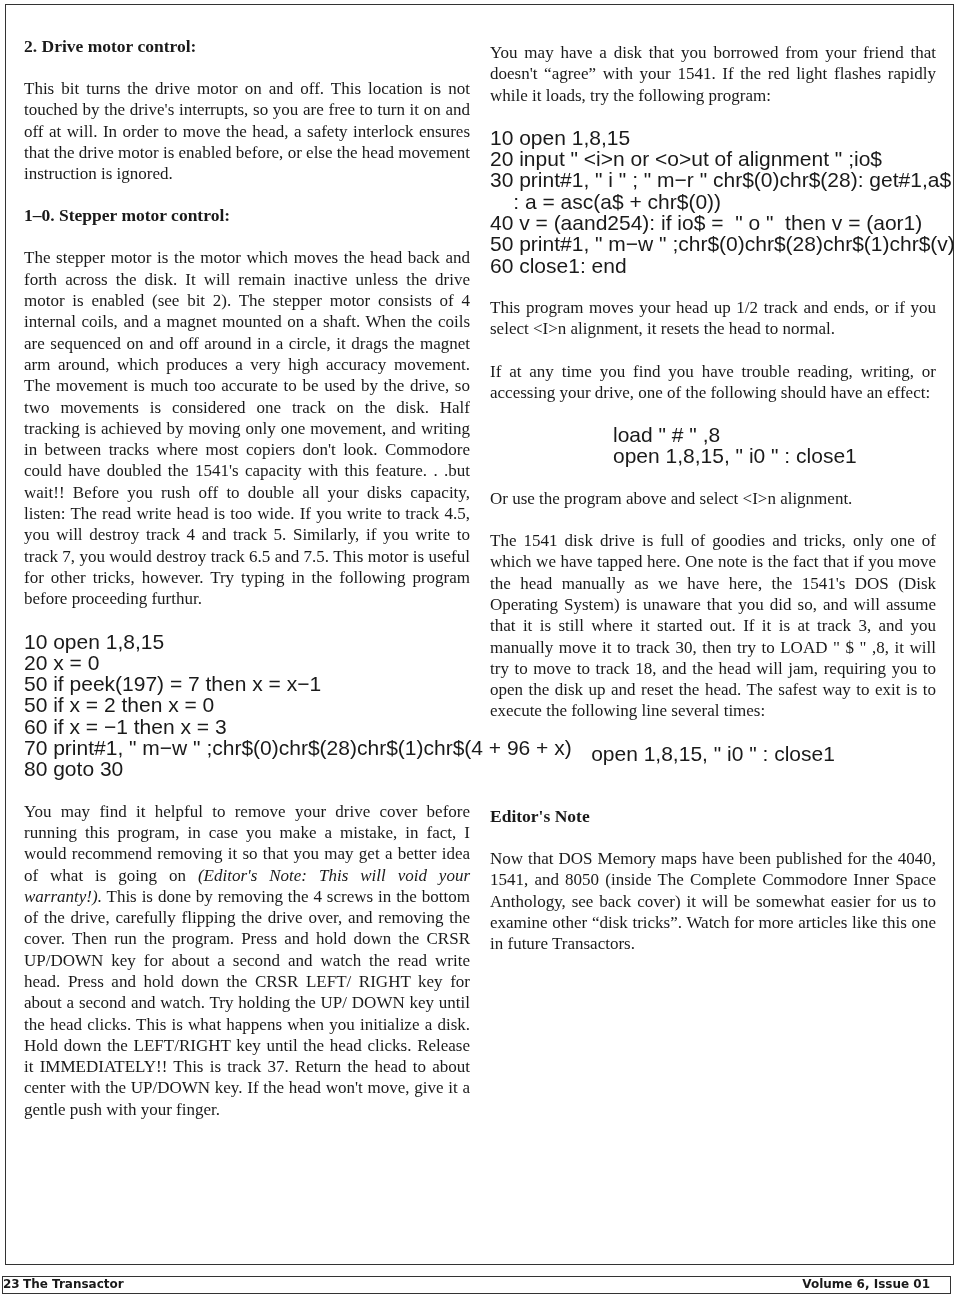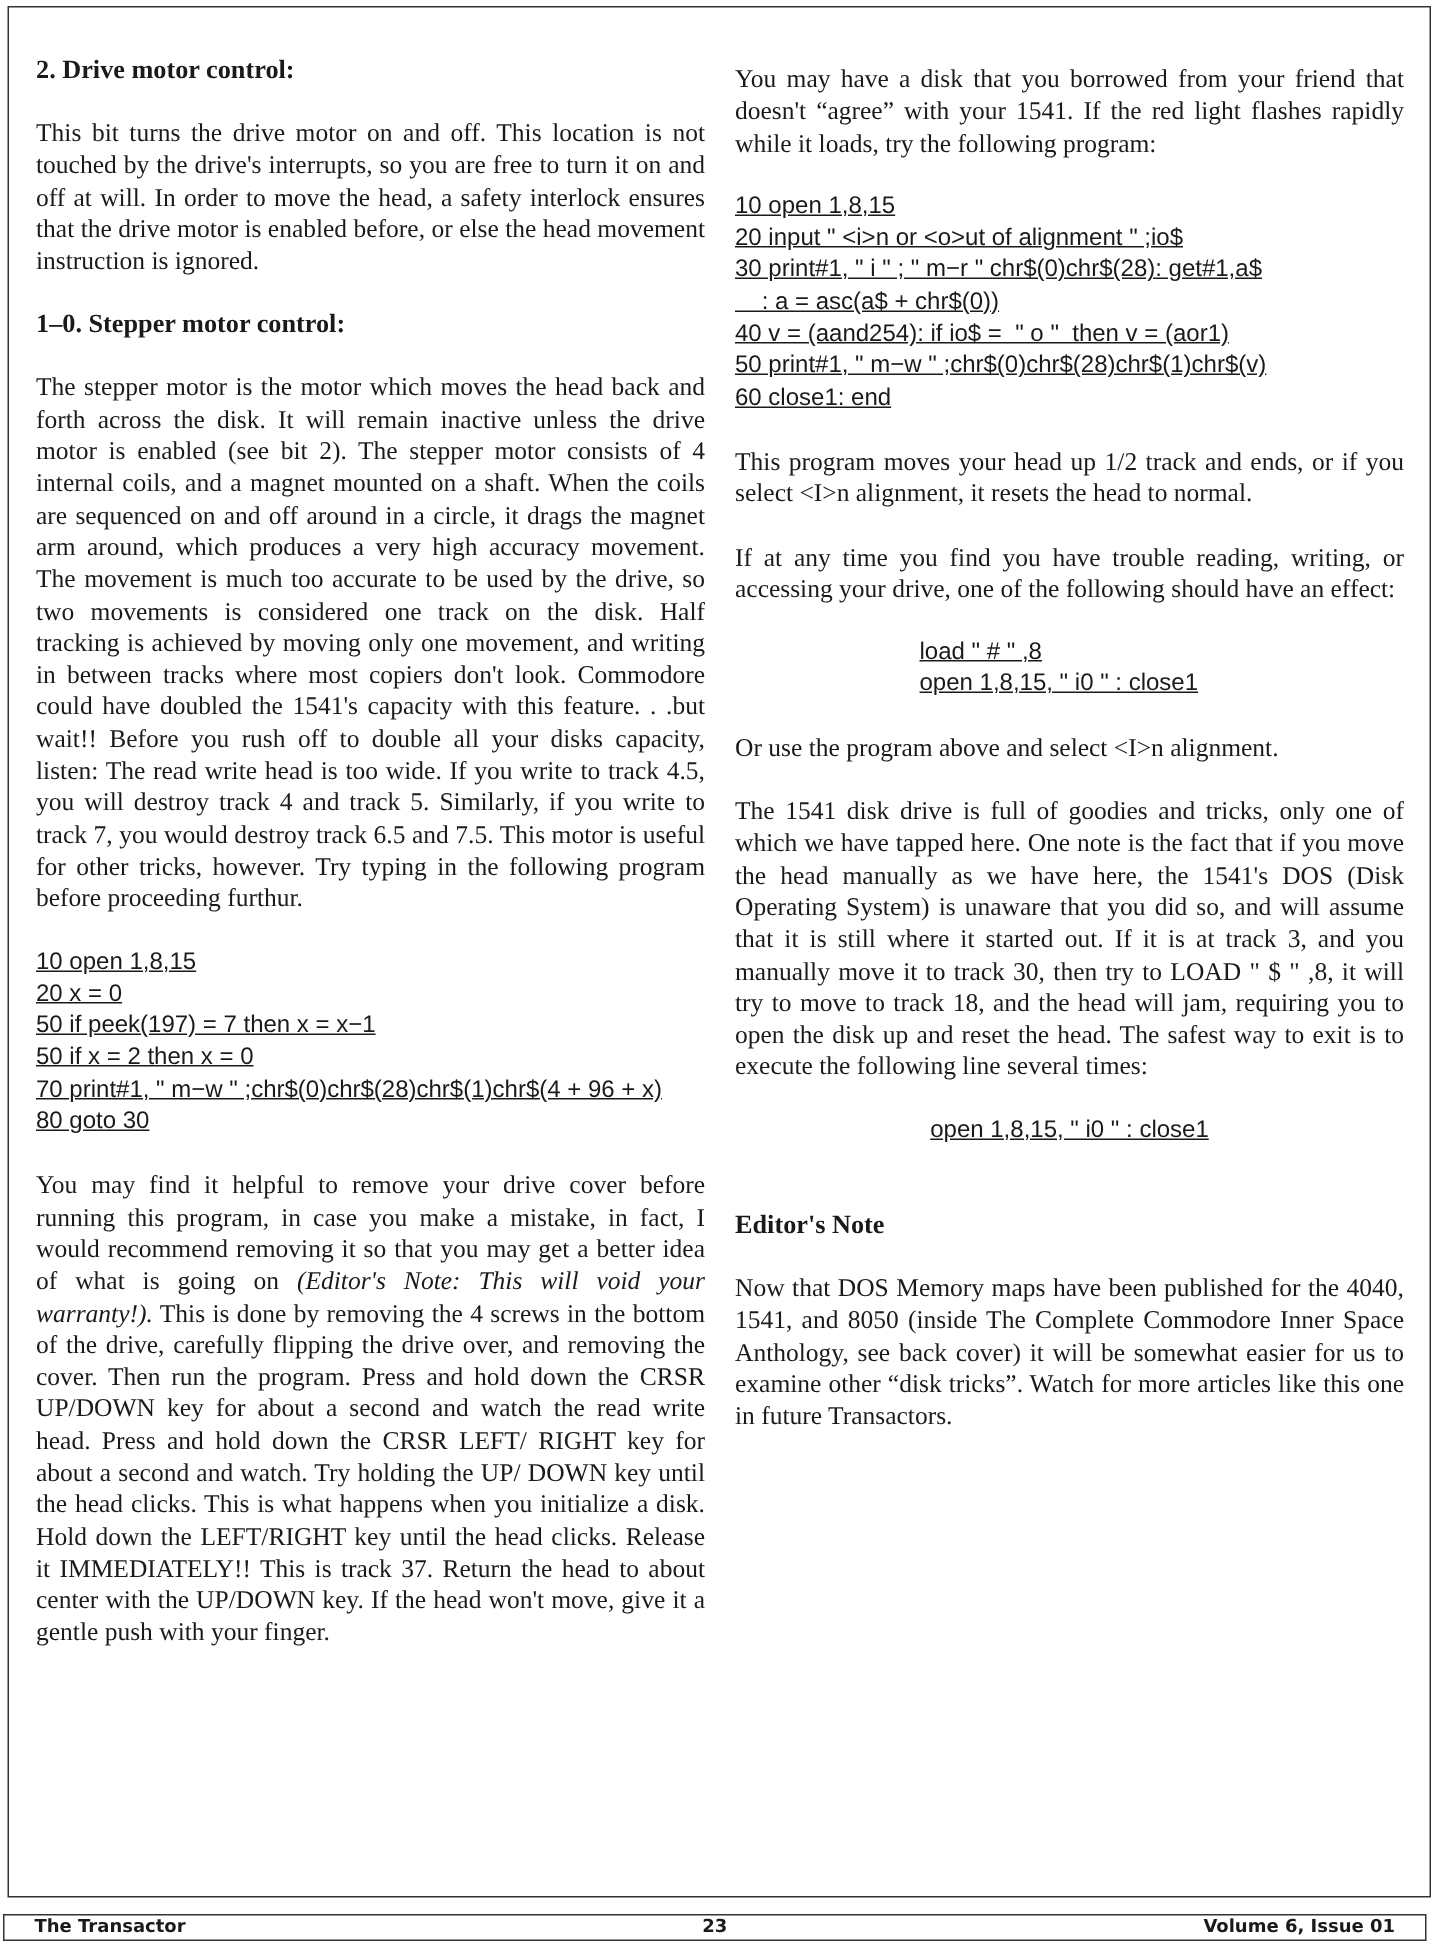--- a/index.html
+++ b/index.html
@@ -15,55 +15,56 @@
     }
     .col-left { left: 24px; }
     .col-right { left: 490px; top: 39px; }
     h2.heading {
       font-family: "Liberation Serif", "DejaVu Serif", serif;
       font-weight: bold; font-size: 17.5px; margin: 0 0 21px 0; line-height: 21px;
     }
     p { margin: 3px 0 21px 0; }
     .code {
       font-family: "Liberation Sans", "DejaVu Sans", sans-serif;
-      font-size: 16px; line-height: 21.3px; margin: 0 0 21px 0; text-align: left; text-decoration: underline;
+      font-size: 21px; line-height: 21.3px; margin: 0 0 21px 0; text-align: left;
     }
     .code div { white-space: pre; }
     .code.indent { padding-left: 123px; }
     .code.center { text-align: center; }
     .code.center div { white-space: pre; }
     em { font-style: italic; }
     .footer {
       position: absolute; left: 2px; top: 1276px; width: 949px; height: 18px;
       border: 1.5px solid #333; box-sizing: border-box;
       font-family: "DejaVu Sans", sans-serif; font-weight: bold; font-size: 12px;
       line-height: 15px;
     }
     .footer span { position: absolute; top: 0; }
     .footer .f-left { left: 20px; }
-    .footer .f-center { left: 0; right: 0; text-align: center; }
+    .footer .f-center { left: 0; right: 0; text-align: left; }
     .footer .f-right { right: 20px; }
   </style>
 </head>
 <body>
 
 <div class="page-frame"></div>
 
 <div class="col col-left">
   <h2 class="heading">2. Drive motor control:</h2>
   <p>This bit turns the drive motor on and off. This location is not touched by the drive's interrupts, so you are free to turn it on and off at will. In order to move the head, a safety interlock ensures that the drive motor is enabled before, or else the head movement instruction is ignored.</p>
 
   <h2 class="heading">1–0. Stepper motor control:</h2>
   <p>The stepper motor is the motor which moves the head back and forth across the disk. It will remain inactive unless the drive motor is enabled (see bit 2). The stepper motor consists of 4 internal coils, and a magnet mounted on a shaft. When the coils are sequenced on and off around in a circle, it drags the magnet arm around, which produces a very high accuracy movement. The movement is much too accurate to be used by the drive, so two movements is considered one track on the disk. Half tracking is achieved by moving only one movement, and writing in between tracks where most copiers don't look. Commodore could have doubled the 1541's capacity with this feature. . .but wait!! Before you rush off to double all your disks capacity, listen: The read write head is too wide. If you write to track 4.5, you will destroy track 4 and track 5. Similarly, if you write to track 7, you would destroy track 6.5 and 7.5. This motor is useful for other tricks, however. Try typing in the following program before proceeding furthur.</p>
 
   <div class="code">
     <div>10 open 1,8,15</div>
     <div>20 x = 0</div>
     <div>50 if peek(197) = 7 then x = x−1</div>
     <div>50 if x = 2 then x = 0</div>
+    <div>60 if x = −1 then x = 3</div>
     <div>70 print#1, " m−w " ;chr$(0)chr$(28)chr$(1)chr$(4 + 96 + x)</div>
     <div>80 goto 30</div>
   </div>
 
   <p><span>You may find it helpful to remove your drive cover before running this program, in case you make a mistake, in fact, I would recommend removing it so that you may get a better idea of what is going on </span><em>(Editor's Note: This will void your warranty!).</em><span> This is done by removing the 4 screws in the bottom of the drive, carefully flipping the drive over, and removing the cover. Then run the program. Press and hold down the CRSR UP/DOWN key for about a second and watch the read write head. Press and hold down the CRSR LEFT/ RIGHT key for about a second and watch. Try holding the UP/ DOWN key until the head clicks. This is what happens when you initialize a disk. Hold down the LEFT/RIGHT key until the head clicks. Release it IMMEDIATELY!! This is track 37. Return the head to about center with the UP/DOWN key. If the head won't move, give it a gentle push with your finger.</span></p>
 </div>
 
 <div class="col col-right">
   <p>You may have a disk that you borrowed from your friend that doesn't “agree” with your 1541. If the red light flashes rapidly while it loads, try the following program:</p>
 

